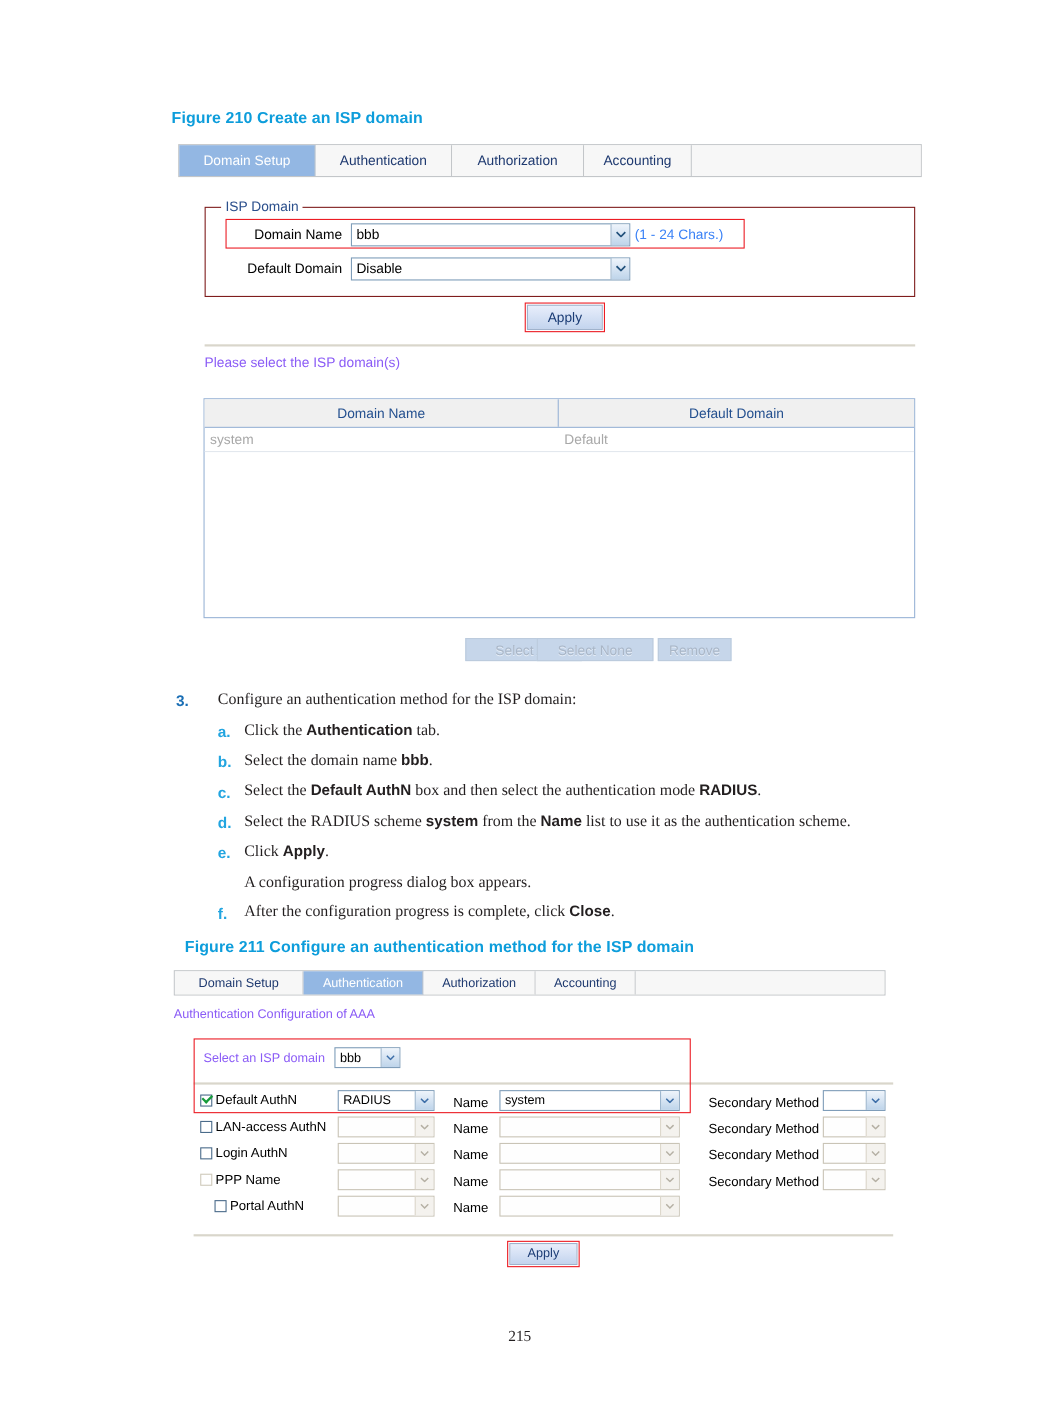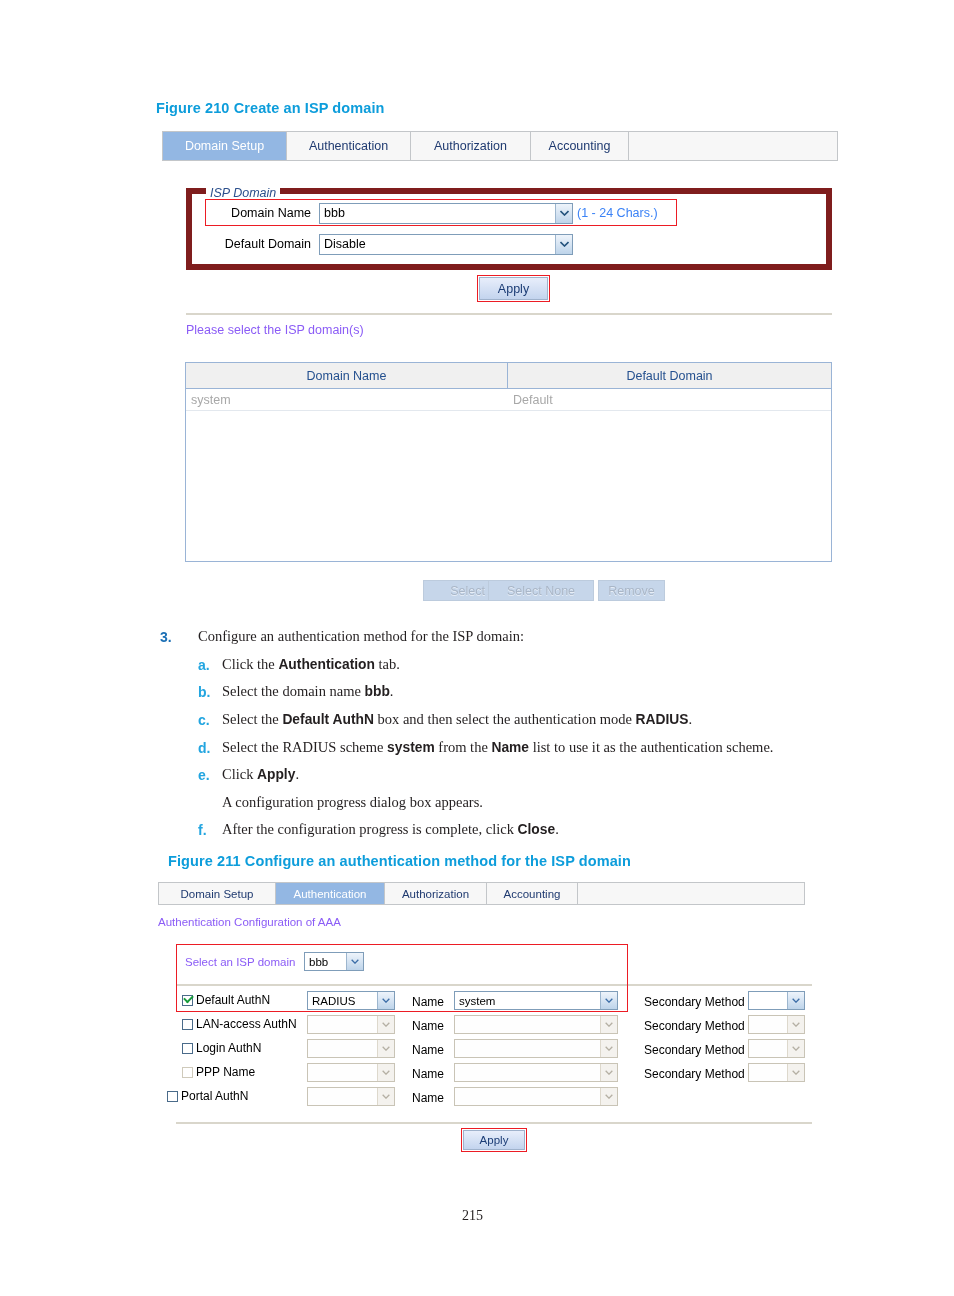--- a/index.html
+++ b/index.html
@@ -51,23 +51,22 @@
   }
   .tab.filler {
     flex: 1 1 auto;
     border-right: none;
     background: #f7f7f7;
   }
 
   
   .fieldset {
     position: absolute;
-    border: 6px solid #7f1d1d;
-    box-sizing: border-box;
-    font-style: italic;
+    border: 1px solid #7f1d1d;
+    box-sizing: border-box;
   }
   .fieldset-legend {
     position: absolute;
     top: -8px;
     left: 14px;
     background: #fff;
     padding: 0 4px;
     color: #2b4f8c;
     font-size: 12.5px;
     white-space: nowrap;
@@ -503,21 +502,21 @@
 <span class="plain-label sec-label" style="left:644px; top:1067px;">Secondary Method</span>
 <span class="combo disabled" style="position:absolute; left:748px; top:1063px; width:57px; height:19px;">
   <span class="combo-text" style="font-size:11.5px;"></span>
   <span class="combo-arrow">
     <svg width="8" height="5" viewBox="0 0 9 6">
         <path d="M0.5 1 L4.5 5 L8.5 1" fill="none" stroke="#b5b0a4" stroke-width="1.6"></path>
       </svg>
   </span>
 </span>
 
-<div class="auth-row" style="left:167px; top:1089px;">
+<div class="auth-row" style="left:195px; top:1089px;">
   <span class="cbx"></span>
   <span class="cb-label">Portal AuthN</span>
 </div>
 <span class="combo disabled" style="position:absolute; left:307px; top:1087px; width:88px; height:19px;">
   <span class="combo-text" style="font-size:11.5px;"></span>
   <span class="combo-arrow">
     <svg width="8" height="5" viewBox="0 0 9 6">
         <path d="M0.5 1 L4.5 5 L8.5 1" fill="none" stroke="#b5b0a4" stroke-width="1.6"></path>
       </svg>
   </span>

